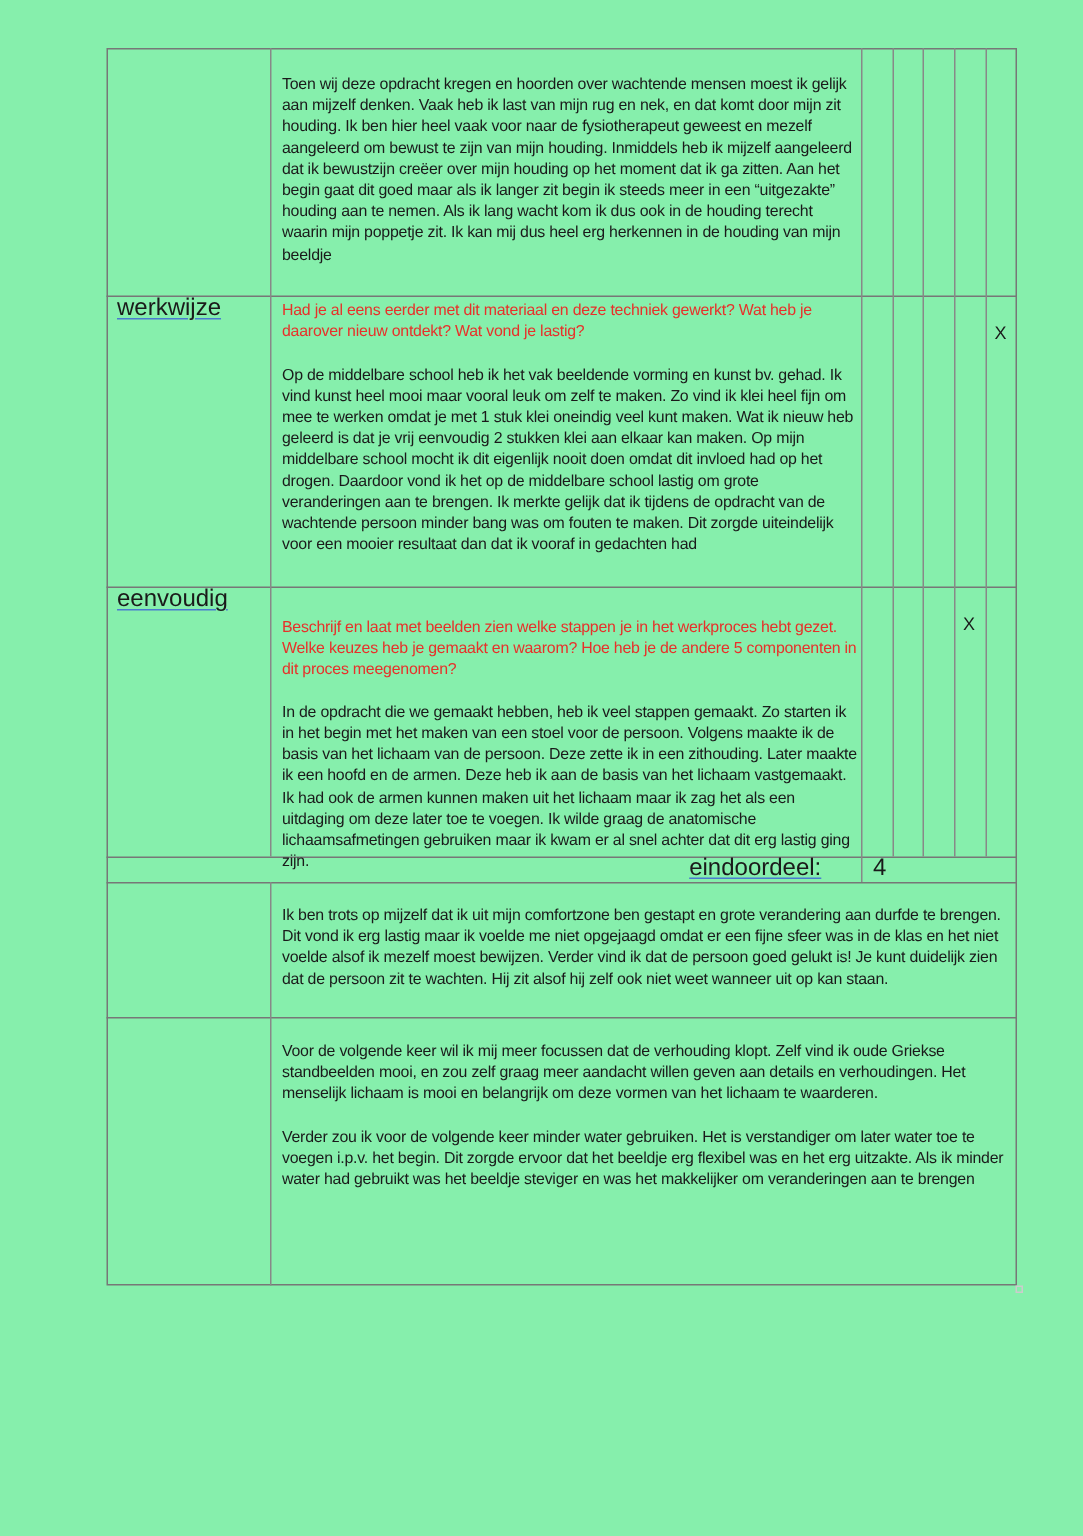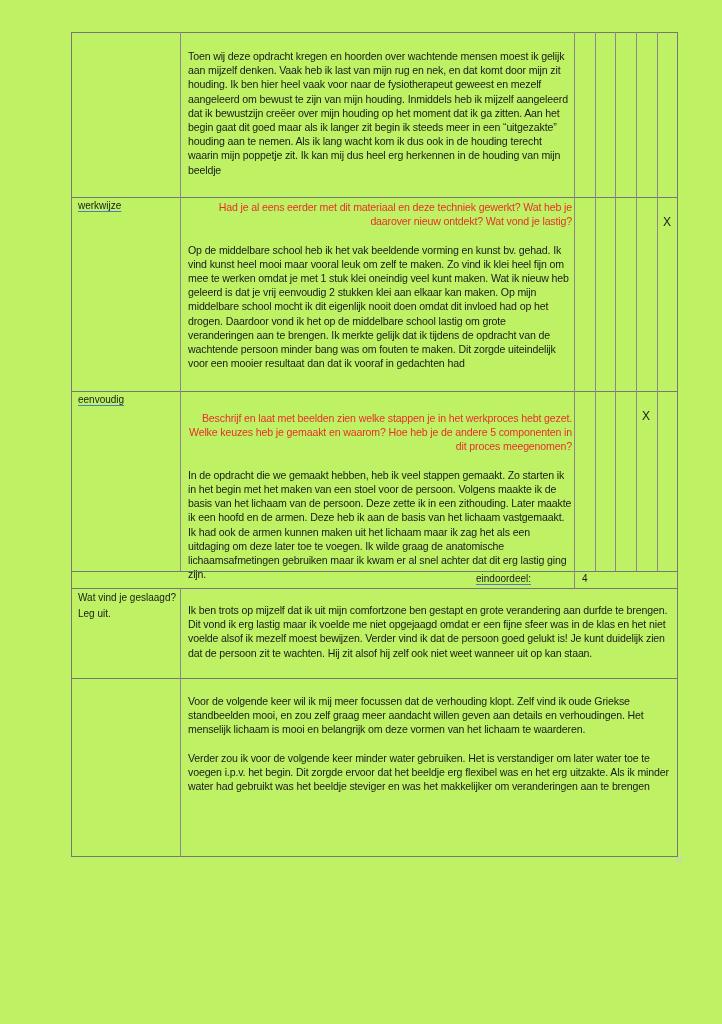--- a/index.html
+++ b/index.html
@@ -1,25 +1,25 @@
 <!DOCTYPE html>
 <html><head>
 <meta charset="utf-8">
 <style>
   html, body { margin: 0; padding: 0; background: #ffffff; }
   body { width: 722px; height: 1024px; position: relative; overflow: hidden;
          font-family: "Liberation Sans", sans-serif; color: #1a1a1a; }
-  .page { position: absolute; left: 0; top: 0; width: 722px; height: 1024px; background: #bef264; }
+  .page { position: absolute; left: 0; top: 0; width: 722px; height: 1024px; background: #86efac; }
   .tbl { position: absolute; left: 71px; top: 32px; width: 607px; height: 825px;
          border: 1px solid #777; box-sizing: border-box; }
   .hl { position: absolute; height: 1px; background: #777; }
   .vl { position: absolute; width: 1px; background: #888; }
   .txt { position: absolute; font-size: 10.6px; line-height: 14.2px; letter-spacing: -0.15px; color: #1a1a1a; }
-  .red { color: #e8302a; text-align: right; }
-  .label { position: absolute; font-size: 10px; line-height: 16px; color: #1a1a1a; }
+  .red { color: #e8302a; }
+  .label { position: absolute; font-size: 16px; line-height: 16px; color: #1a1a1a; }
   .squiggle { text-decoration: underline; text-decoration-color: #4a7bd0; text-decoration-thickness: 1px; text-underline-offset: 2px; }
   .mark { position: absolute; font-size: 12px; color: #1a1a1a; width: 20px; text-align: center; }
   .para { margin: 0; }
   .gap { height: 14.2px; }
   .corner { position: absolute; left: 677px; top: 857px; width: 3px; height: 3px; border: 1px solid #ccc; }
 </style>
 </head>
 <body>
 
 <div class="page">
@@ -60,21 +60,20 @@
     <div class="gap"></div>
     <p class="para">In de opdracht die we gemaakt hebben, heb ik veel stappen gemaakt. Zo starten ik in het begin met het maken van een stoel voor de persoon. Volgens maakte ik de basis van het lichaam van de persoon. Deze zette ik in een zithouding. Later maakte ik een hoofd en de armen. Deze heb ik aan de basis van het lichaam vastgemaakt. Ik had ook de armen kunnen maken uit het lichaam maar ik zag het als een uitdaging om deze later toe te voegen. Ik wilde graag de anatomische lichaamsafmetingen gebruiken maar ik kwam er al snel achter dat dit erg lastig ging zijn.</p>
   </div>
   <div class="mark" style="left:636px; top:409px;">X</div>
 
   <div class="label" style="left:440px; top:571px; width:127px; text-align:center;">
     <span class="squiggle">eindoordeel:</span>
   </div>
   <div class="label" style="left:582px; top:571px;">4</div>
 
-  <div class="label" style="left:78px; top:590px; width:100px;">Wat vind je geslaagd? Leg uit.</div>
   <div class="txt" style="left:188px; top:603px; width:484px;">Ik ben trots op mijzelf dat ik uit mijn comfortzone ben gestapt en grote verandering aan durfde te brengen. Dit vond ik erg lastig maar ik voelde me niet opgejaagd omdat er een fijne sfeer was in de klas en het niet voelde alsof ik mezelf moest bewijzen. Verder vind ik dat de persoon goed gelukt is! Je kunt duidelijk zien dat de persoon zit te wachten. Hij zit alsof hij zelf ook niet weet wanneer uit op kan staan.</div>
 
   <div class="txt" style="left:188px; top:694px; width:484px;">
     <p class="para">Voor de volgende keer wil ik mij meer focussen dat de verhouding klopt. Zelf vind ik oude Griekse standbeelden mooi, en zou zelf graag meer aandacht willen geven aan details en verhoudingen. Het menselijk lichaam is mooi en belangrijk om deze vormen van het lichaam te waarderen.</p>
     <div class="gap"></div>
     <p class="para">Verder zou ik voor de volgende keer minder water gebruiken. Het is verstandiger om later water toe te voegen i.p.v. het begin. Dit zorgde ervoor dat het beeldje erg flexibel was en het erg uitzakte. Als ik minder water had gebruikt was het beeldje steviger en was het makkelijker om veranderingen aan te brengen</p>
   </div>
 
   <div class="corner"></div>
 </div>

